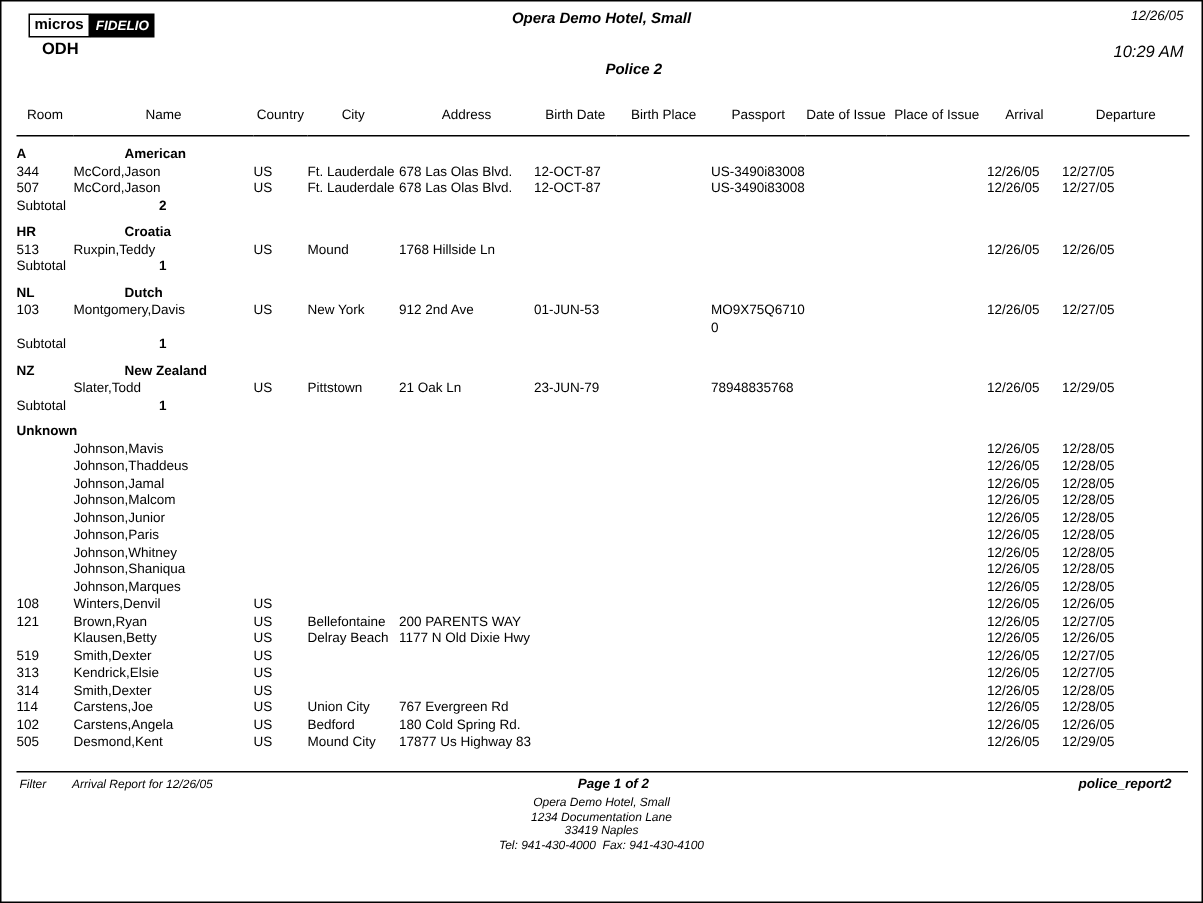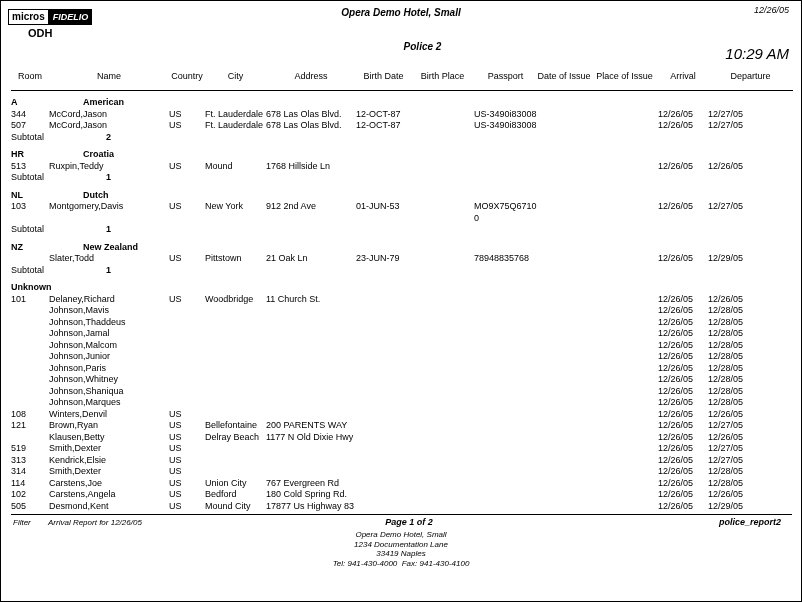--- a/index.html
+++ b/index.html
@@ -4,29 +4,29 @@
 <style>
   html,body { margin:0; padding:0; background:#e8e8e8; }
   .page {
     width:802px; height:602px; box-sizing:border-box;
     background:#fff; border:1px solid #000;
     position:relative; overflow:hidden;
     font-family:"Liberation Sans", sans-serif; color:#000;
   }
   
   .report-header { position:relative; height:66px; }
-  .logo { position:absolute; left:7px; top:8px; display:flex; align-items:stretch; }
+  .logo { position:absolute; left:18px; top:8px; display:flex; align-items:stretch; }
   .logo-micros { border:1px solid #000; background:#fff; color:#000; font-weight:bold; font-size:10px; line-height:12px; padding:1px 3px; }
   .logo-arrow { width:0; height:0; border-top:8px solid transparent; border-bottom:8px solid transparent; border-left:5px solid #000; align-self:center; }
   .logo-fidelio { background:#000; color:#fff; font-weight:bold; font-style:italic; font-size:9px; display:flex; align-items:center; padding:0 4px; margin-left:-5px;text-align:center; }
   .property-code { position:absolute; left:27px; top:26px; font-weight:bold; font-size:11px; }
   .hotel-title  { position:absolute; top:6px;  left:0; right:0; text-align:center; font-weight:bold; font-style:italic; font-size:10px; }
   .report-title { position:absolute; top:40px; left:0; right:0; text-align:center; font-weight:bold; font-style:italic; font-size:10px;padding-left:43px; }
   .header-date { position:absolute; top:4px;  right:12px; font-style:italic; font-size:9px; }
-  .header-time { position:absolute; top:44px; right:12px; font-style:italic; font-size:15px; }
+  .header-time { position:absolute; top:28px; right:12px; font-style:italic; font-size:11px; }
   
   .report-table { margin-left:10px; width:782px; table-layout:fixed; border-collapse:collapse; }
   .report-table th {
     text-align:center; font-weight:normal; font-size:9px; line-height:10px;
     padding:4px 0 9px 0; border-bottom:1px solid #000; white-space:nowrap; overflow:visible;
   }
   .report-table td {
     font-size:9px; line-height:11.5px; padding:0;
     white-space:nowrap; overflow:visible; vertical-align:top;
   }
@@ -194,34 +194,20 @@
         </tr>
         <tr class="subtotal-row">
           <td>Subtotal</td>
           <td colspan="11" class="subtotal-count">1</td>
         </tr>
         <tr class="group-header-row">
           <td>Unknown</td>
           <td colspan="11" class="group-label-cell"></td>
         </tr>
         <tr class="data-row">
-          <td>101</td>
-          <td>Delaney,Richard</td>
-          <td>US</td>
-          <td>Woodbridge</td>
-          <td>11 Church St.</td>
-          <td></td>
-          <td></td>
-          <td class="passport-cell"></td>
-          <td></td>
-          <td></td>
-          <td>12/26/05</td>
-          <td>12/26/05</td>
-        </tr>
-        <tr class="data-row">
           <td></td>
           <td>Johnson,Mavis</td>
           <td></td>
           <td></td>
           <td></td>
           <td></td>
           <td></td>
           <td class="passport-cell"></td>
           <td></td>
           <td></td>

